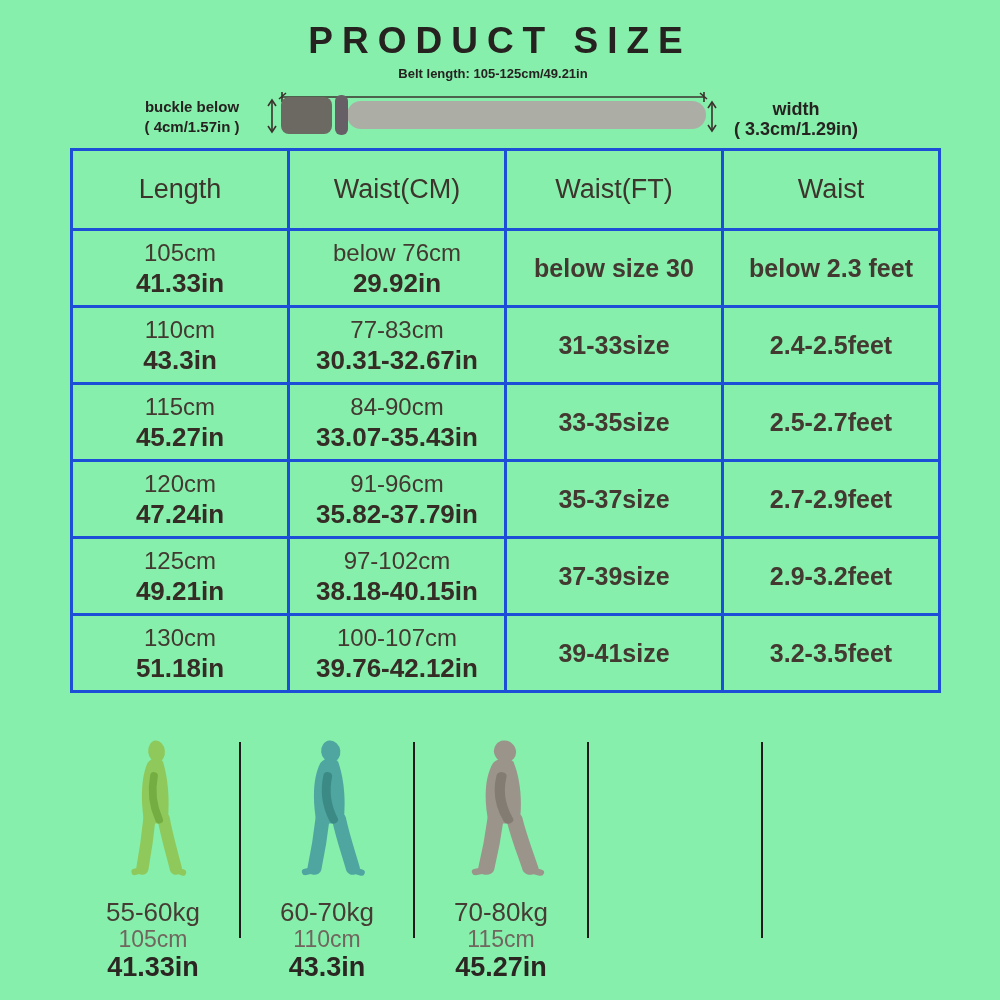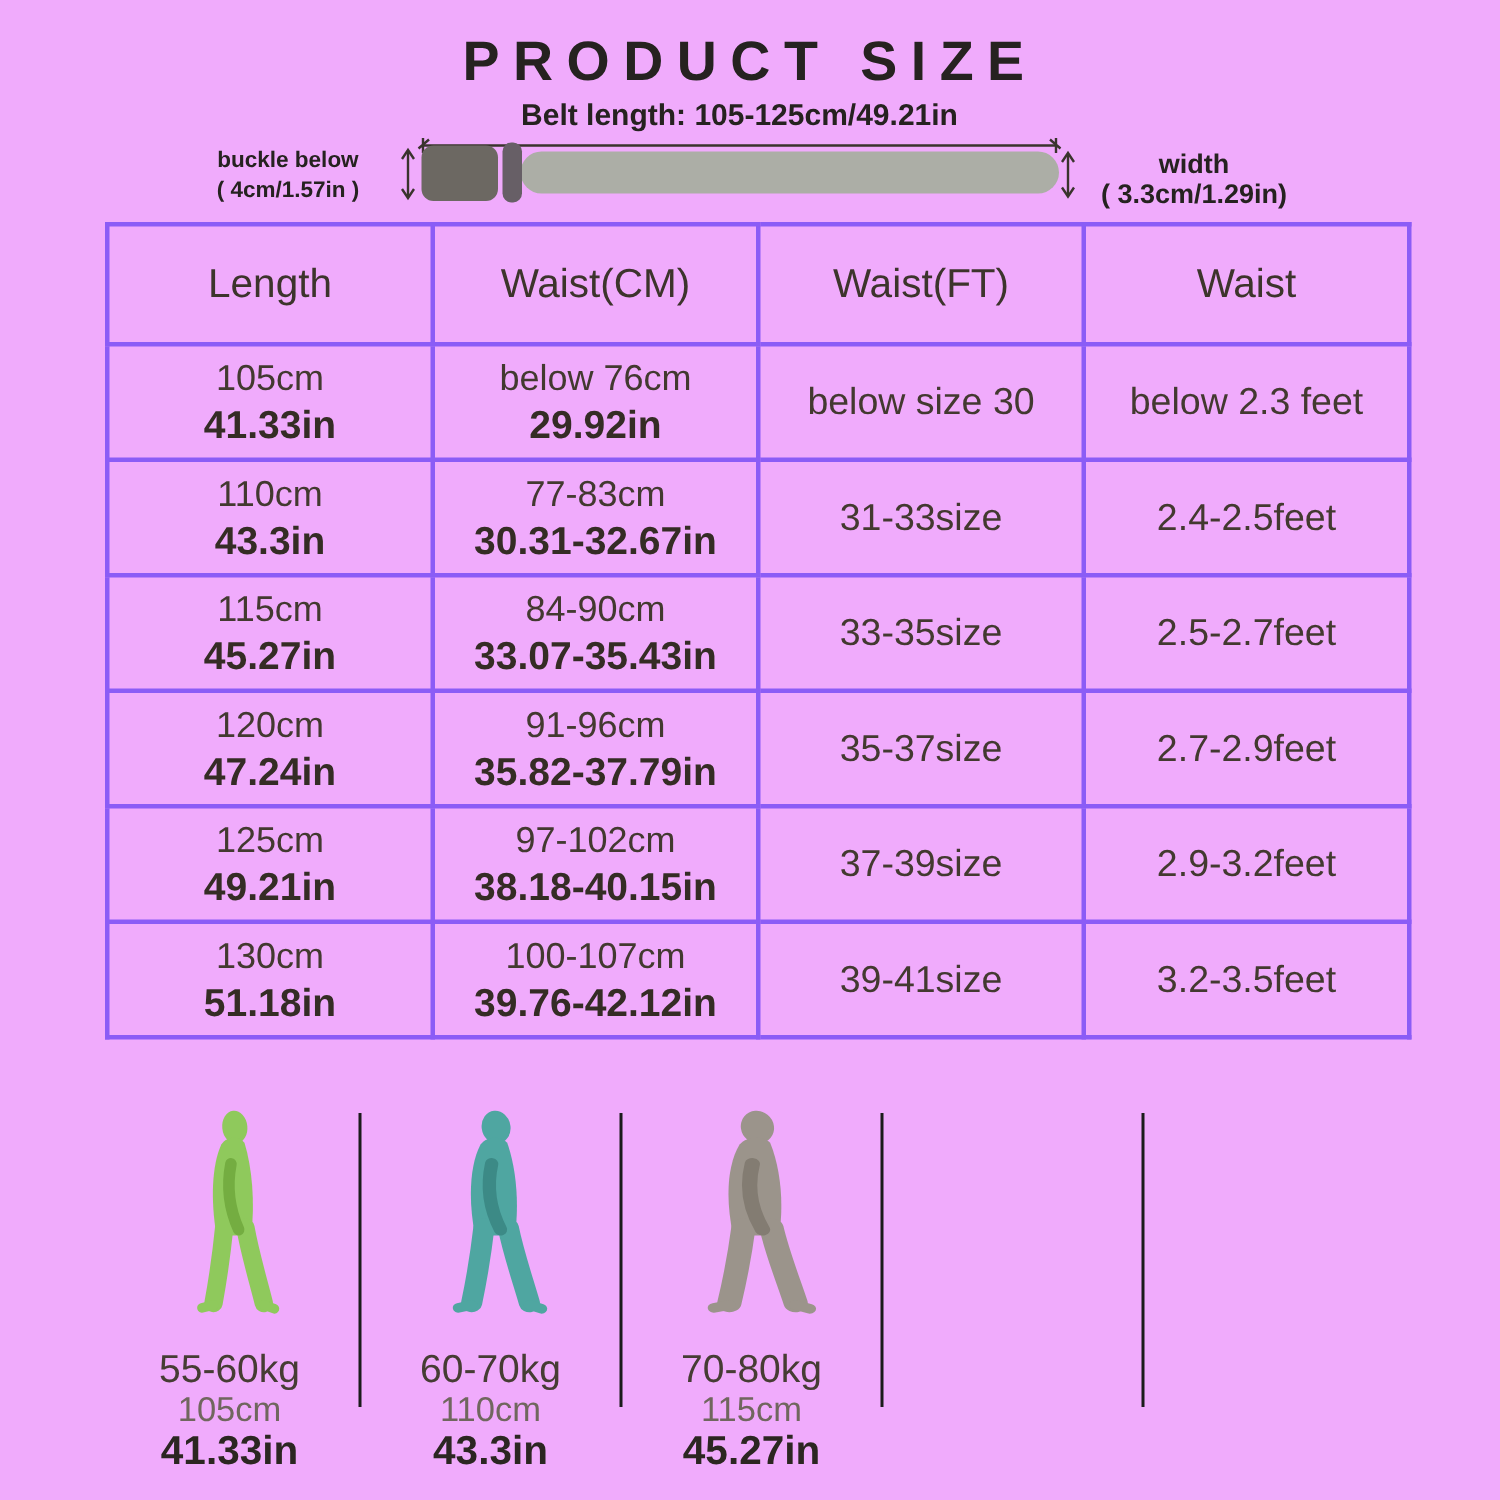--- a/index.html
+++ b/index.html
@@ -1,55 +1,55 @@
 <!DOCTYPE html>
 <html><head>
 <meta charset="utf-8">
 <style>
   html,body{margin:0;padding:0;}
   .page{
     position:relative;width:1000px;height:1000px;overflow:hidden;
-    background:#f0abfc;
+    background:#86efac;
     font-family:"Liberation Sans","DejaVu Sans",sans-serif;
     color:#3d342c;
   }
   
   .title{
     position:absolute;top:20px;left:0;width:1000px;
     text-align:center;font-size:37px;font-weight:700;color:#262220;
     letter-spacing:9px;
   }
   
   .belt-length-label{
     position:absolute;top:66px;left:280px;width:426px;
-    text-align:center;font-size:20px;font-weight:700;color:#262220;
+    text-align:center;font-size:13px;font-weight:700;color:#262220;
   }
   .diagram-svg{position:absolute;top:60px;left:0;}
   .buckle-label{
     position:absolute;top:97px;left:118px;width:148px;
     text-align:center;font-size:15px;font-weight:700;color:#262220;line-height:20px;
   }
   .width-label{
     position:absolute;top:99px;left:716px;width:160px;
     text-align:center;font-size:18px;font-weight:700;color:#262220;line-height:20px;
   }
   
   table.size{
     position:absolute;top:148px;left:70px;
     border-collapse:collapse;table-layout:fixed;width:856px;
   }
   table.size th,table.size td{
-    border:3px solid #8b5cf6;text-align:center;vertical-align:middle;
+    border:3px solid #1d4ed8;text-align:center;vertical-align:middle;
     padding:0;width:214px;
   }
   table.size th{height:77px;font-size:27px;font-weight:400;color:#3d342c;}
   table.size td{height:74px;}
   .l1{font-size:24px;font-weight:400;color:#433930;line-height:30px;}
   .l2{font-size:26px;font-weight:700;color:#352c25;line-height:31px;}
-  .single{font-size:25px;font-weight:400;color:#433930;}
+  .single{font-size:25px;font-weight:700;color:#433930;}
   
   .figures{
     position:absolute;top:736px;left:66px;width:870px;height:250px;
     display:flex;
   }
   .fig-col{
     width:174px;display:flex;flex-direction:column;align-items:center;text-align:center;
   }
   .fig-col svg{height:152px;display:block;}
   .fig-weight{margin-top:10px;font-size:26px;font-weight:500;color:#463c34;line-height:28px;}

